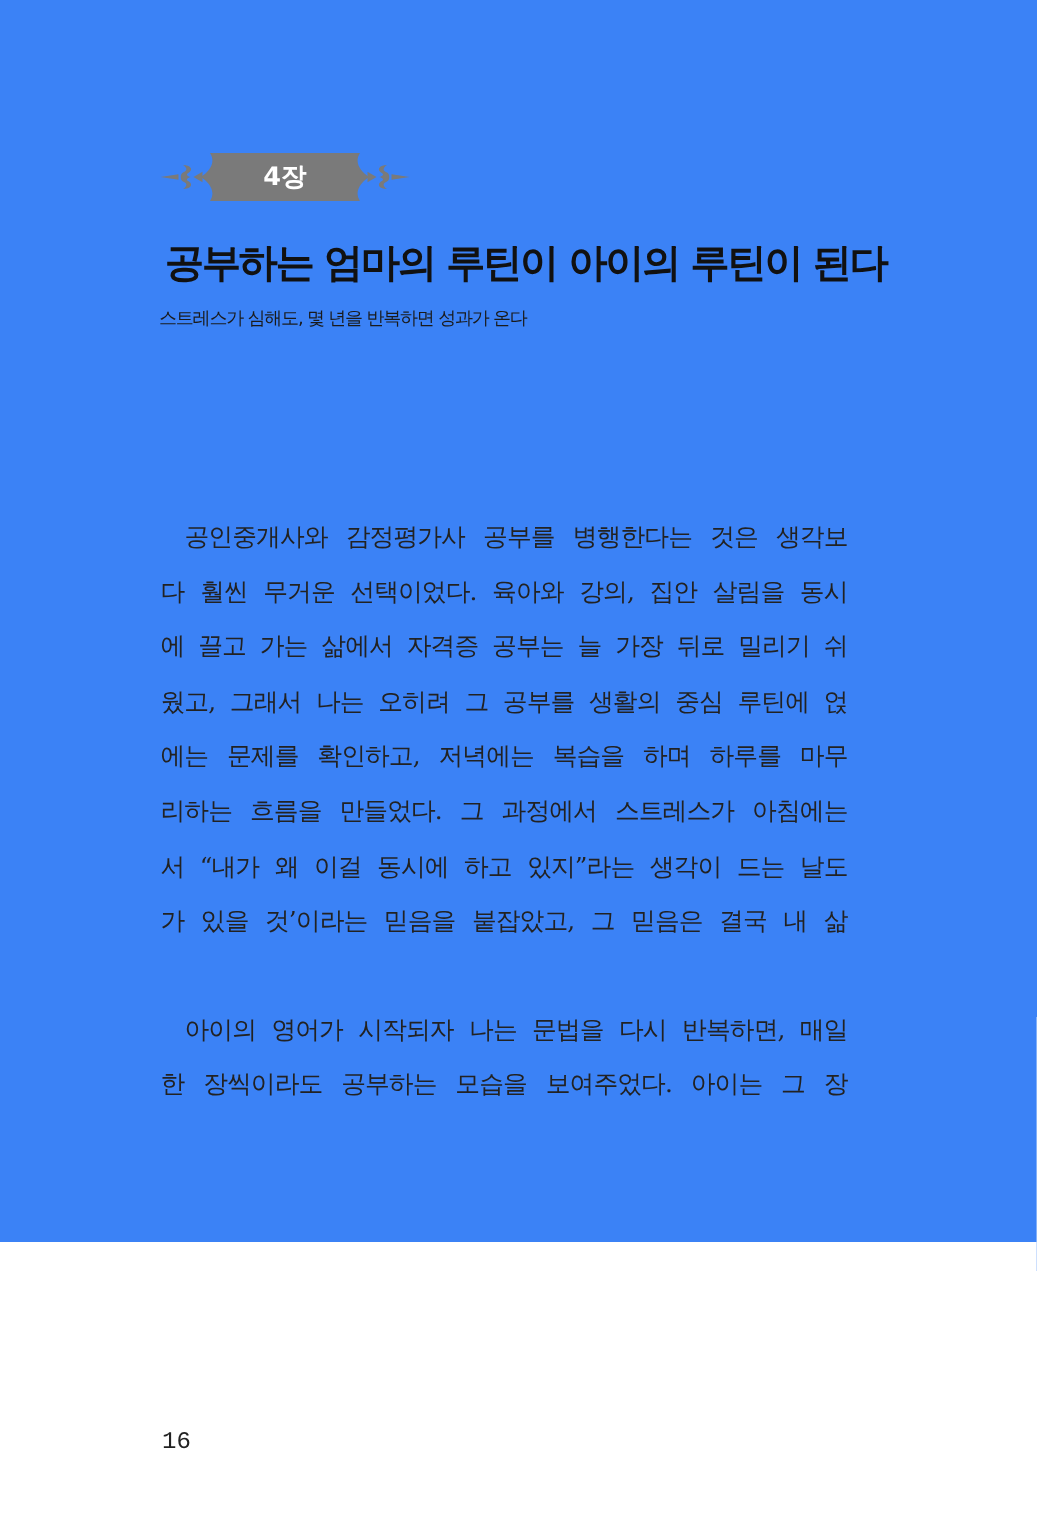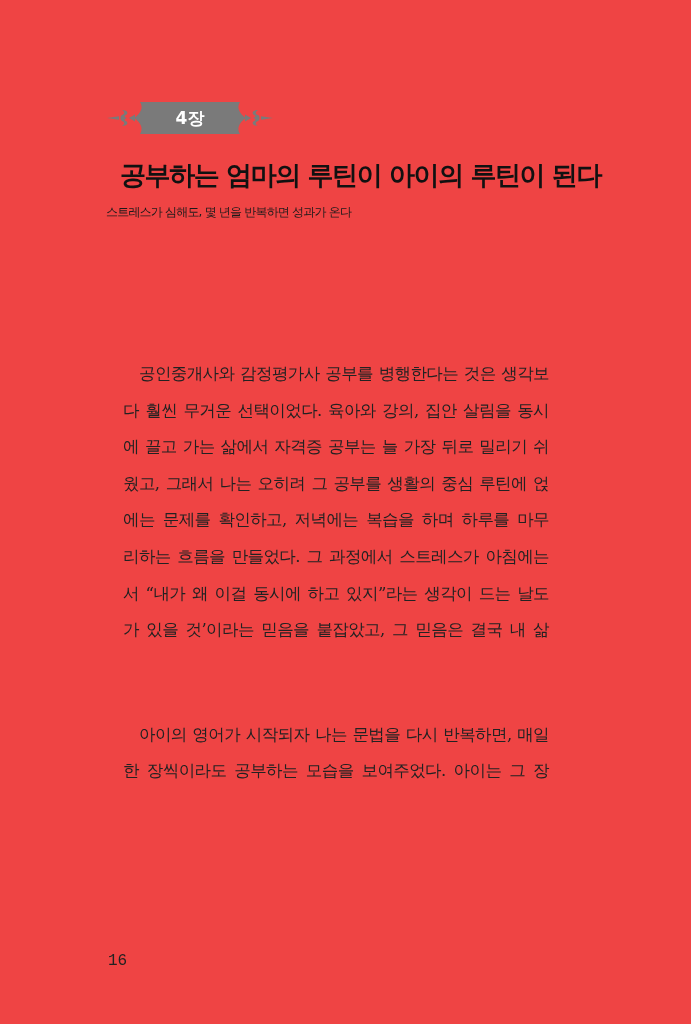--- a/index.html
+++ b/index.html
@@ -11,22 +11,22 @@
       width: 691px;
       height: 1024px;
       position: relative;
       overflow: hidden;
       font-family: "DejaVu Sans", sans-serif;
       color: #1a1a1a;
     }
     .page {
       position: absolute;
       left: 0; top: 0;
-      width: 691px; height: 1024px;
-      background: #ef4444;
+      width: 691px; height: 828px;
+      background: #3b82f6;
     }
     
     .chapter-badge {
       position: absolute;
       left: 105px;
       top: 98px;
       width: 170px;
       height: 40px;
     }
     .chapter-badge svg {
@@ -43,21 +43,21 @@
       text-align: center;
       color: #ffffff;
       font-family: "DejaVu Sans", sans-serif;
       font-weight: bold;
       font-size: 17px;
       letter-spacing: 0px;
     }
     
     .chapter-title {
       position: absolute;
-      left: 120px;
+      left: 110px;
       top: 158px;
       margin: 0;
       font-family: "DejaVu Sans", sans-serif;
       font-weight: bold;
       font-size: 26px;
       letter-spacing: -1.4px;
       color: #111111;
       white-space: nowrap;
     }
     .chapter-subtitle {
@@ -76,21 +76,21 @@
     .body-text {
       position: absolute;
       left: 107px;
       top: 340px;
       width: 458px;
       font-family: "DejaVu Serif", serif;
       font-size: 16.5px;
       color: #222222;
     }
     .paragraph {
-      margin: 16px;
+      margin: 0;
     }
     .line {
       display: block;
       height: 36.6px;
       line-height: 36.6px;
       white-space: nowrap;
       text-align: justify;
       text-align-last: justify;
       letter-spacing: -0.6px;
     }

